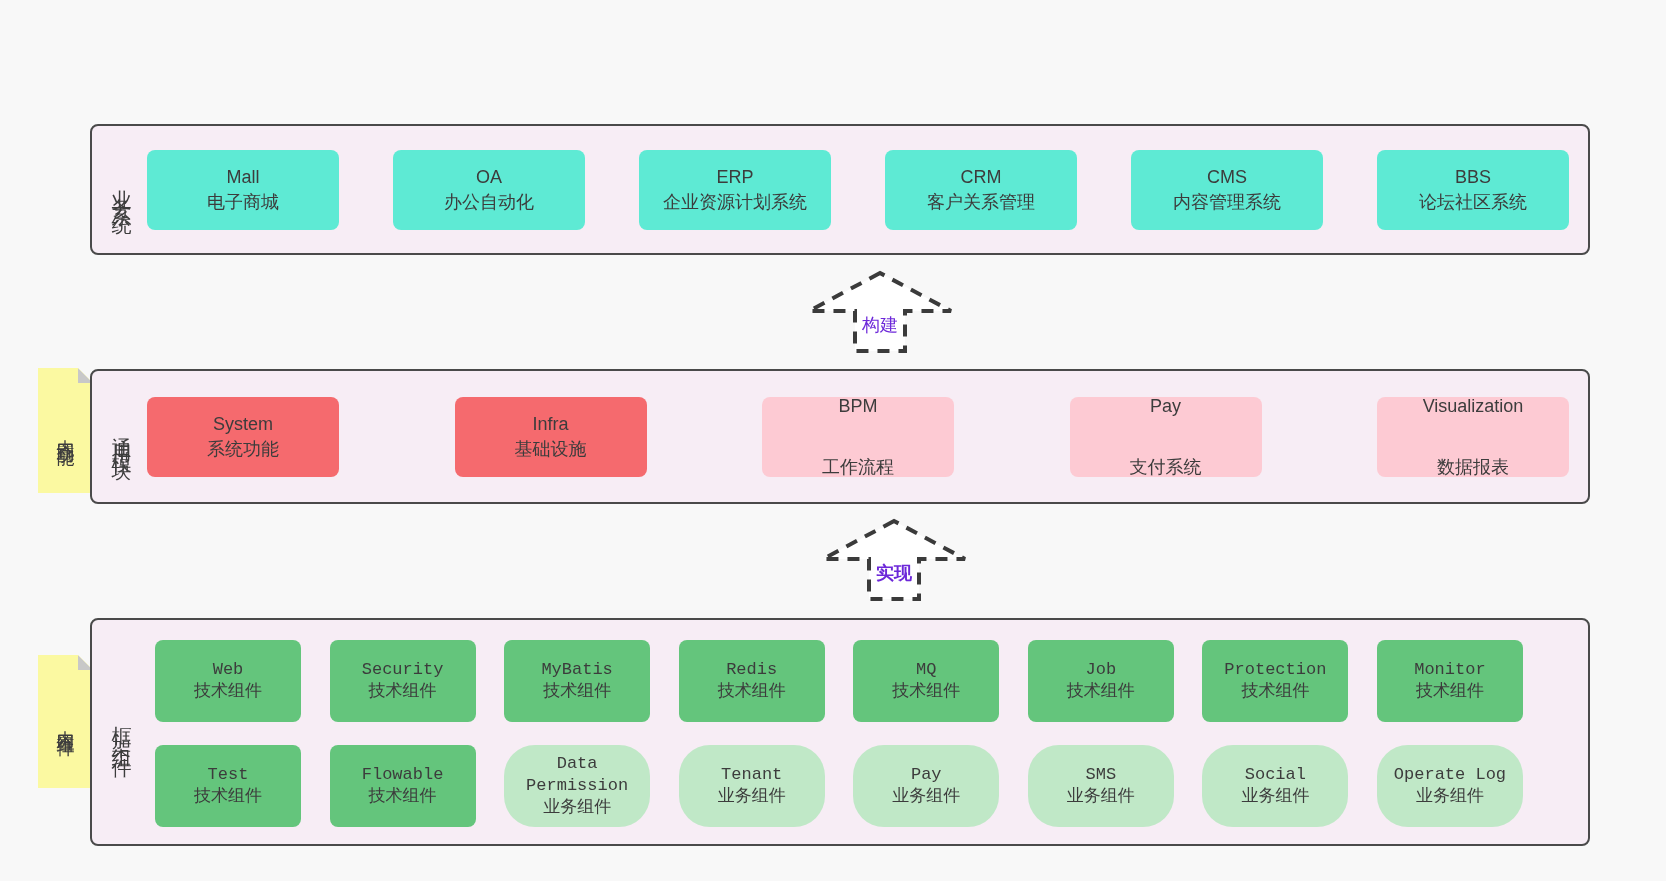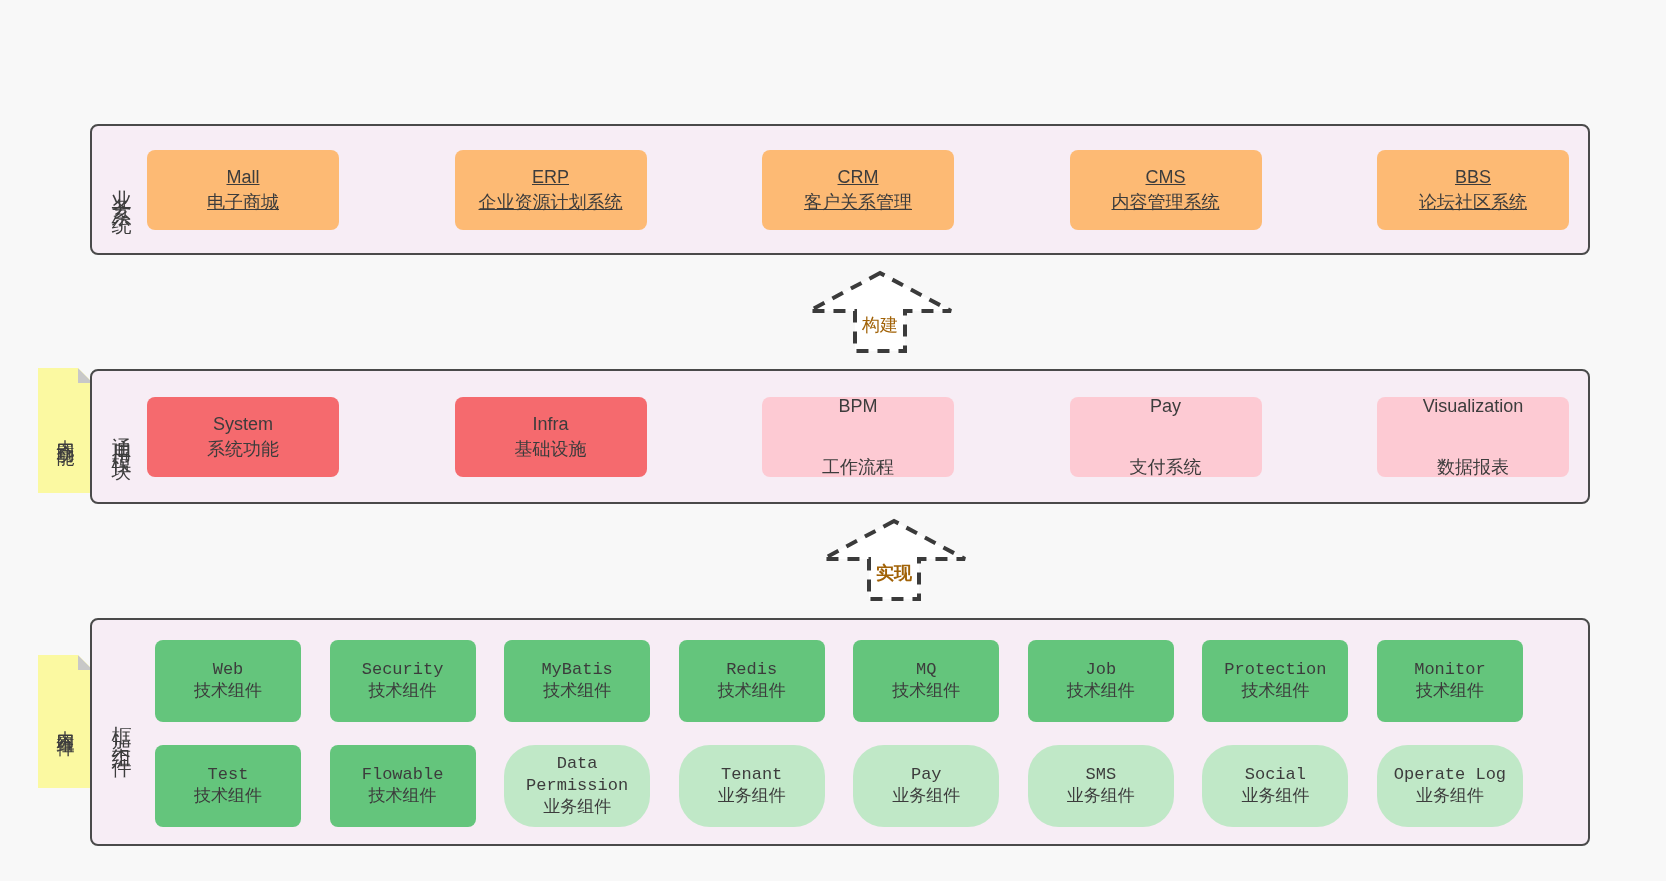--- a/index.html
+++ b/index.html
@@ -40,21 +40,21 @@
   }
   .boxes .box { width:192px; height:80px; }
 
   #band-components .grid {
     position:absolute; left:63px; right:65px; top:20px;
     display:flex; flex-direction:column; gap:23px;font-family:Liberation Mono, monospace;
   }
   .grid-row { display:flex; justify-content:space-between; }
   .grid-row .box { width:146px; height:82px; font-size:17px; line-height:1.3; }
 
-  .blue       { background:#fdba74;text-decoration:underline; }
+  .blue       { background:#5eead4; }
   .red        { background:#f56a6e;text-align:center; }
   .pink       { background:#fdcad3;gap:36px; }
   .green      { background:#64c57c; }
   .lightgreen { background:#c0e8c7;border-radius:31px; }
 
   
   .note {
     position:absolute; left:38px; width:55px; background:#fbf9a1; z-index:0;
     display:flex; align-items:center; justify-content:center;
     clip-path:polygon(0 0, calc(100% - 15px) 0, 100% 15px, 100% 100%, 0 100%);
@@ -74,21 +74,21 @@
   .arrow { position:absolute; z-index:2; width:150px; height:84px; }
   #arrow-build     { left:805px; top:270px; }
   #arrow-implement { left:819px; top:518px;font-weight:bold; }
   .arrow svg { display:block; }
   .arrow path {
     fill:#ffffff; stroke:#3b3b3b; stroke-width:4;
     stroke-dasharray:12 9; stroke-linejoin:miter;
   }
   .arrow-label {
     position:absolute; left:50%; top:43px; transform:translateX(-50%);
-    background:#ffffff; padding:0 4px; font-size:18px; color:#a16207;
+    background:#ffffff; padding:0 4px; font-size:18px; color:#6d28d9;
     white-space:nowrap;
   }
 </style>
 </head>
 <body>
 
 <div class="canvas">
 
   <div class="note" id="note-builtin-functions">
     <span class="note-fold"></span>
@@ -98,20 +98,24 @@
     <span class="note-fold"></span>
     <span class="note-text">内置组件</span>
   </div>
 
   <section class="band" id="band-business">
     <div class="band-label">业务系统</div>
     <div class="boxes">
       <div class="box blue">
         <div>Mall</div>
         <div>电子商城</div>
+      </div>
+      <div class="box blue">
+        <div>OA</div>
+        <div>办公自动化</div>
       </div>
       <div class="box blue">
         <div>ERP</div>
         <div>企业资源计划系统</div>
       </div>
       <div class="box blue">
         <div>CRM</div>
         <div>客户关系管理</div>
       </div>
       <div class="box blue">

